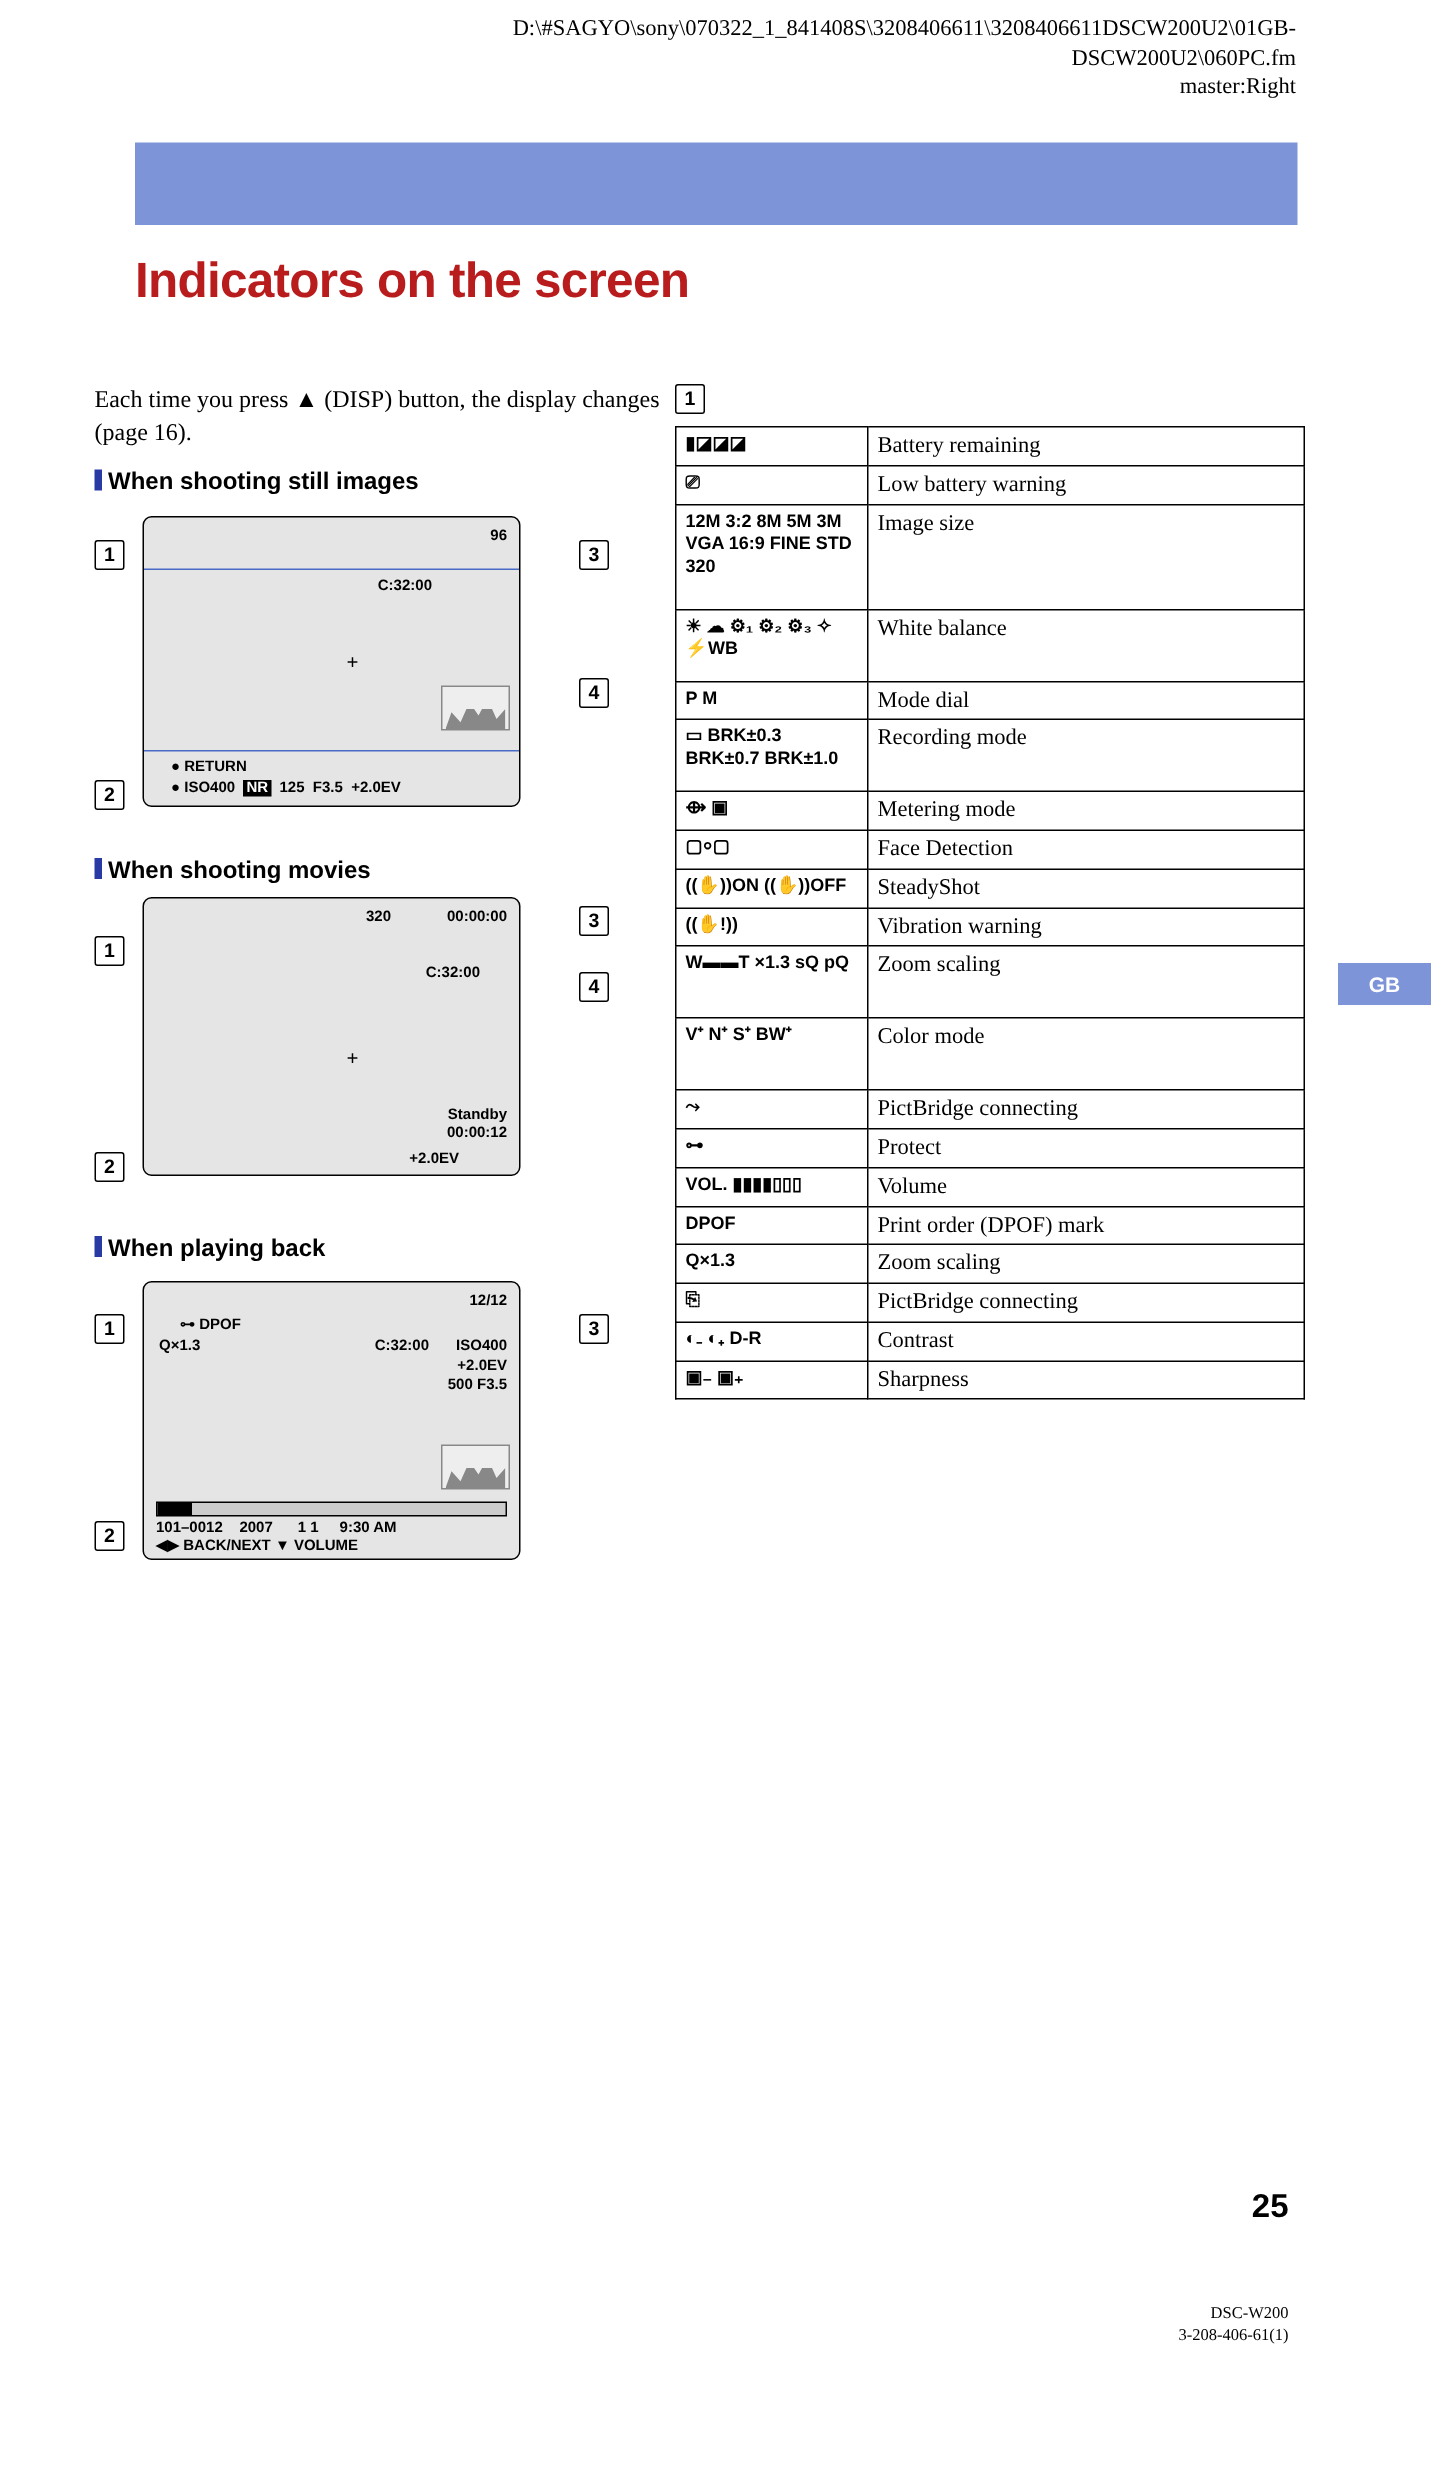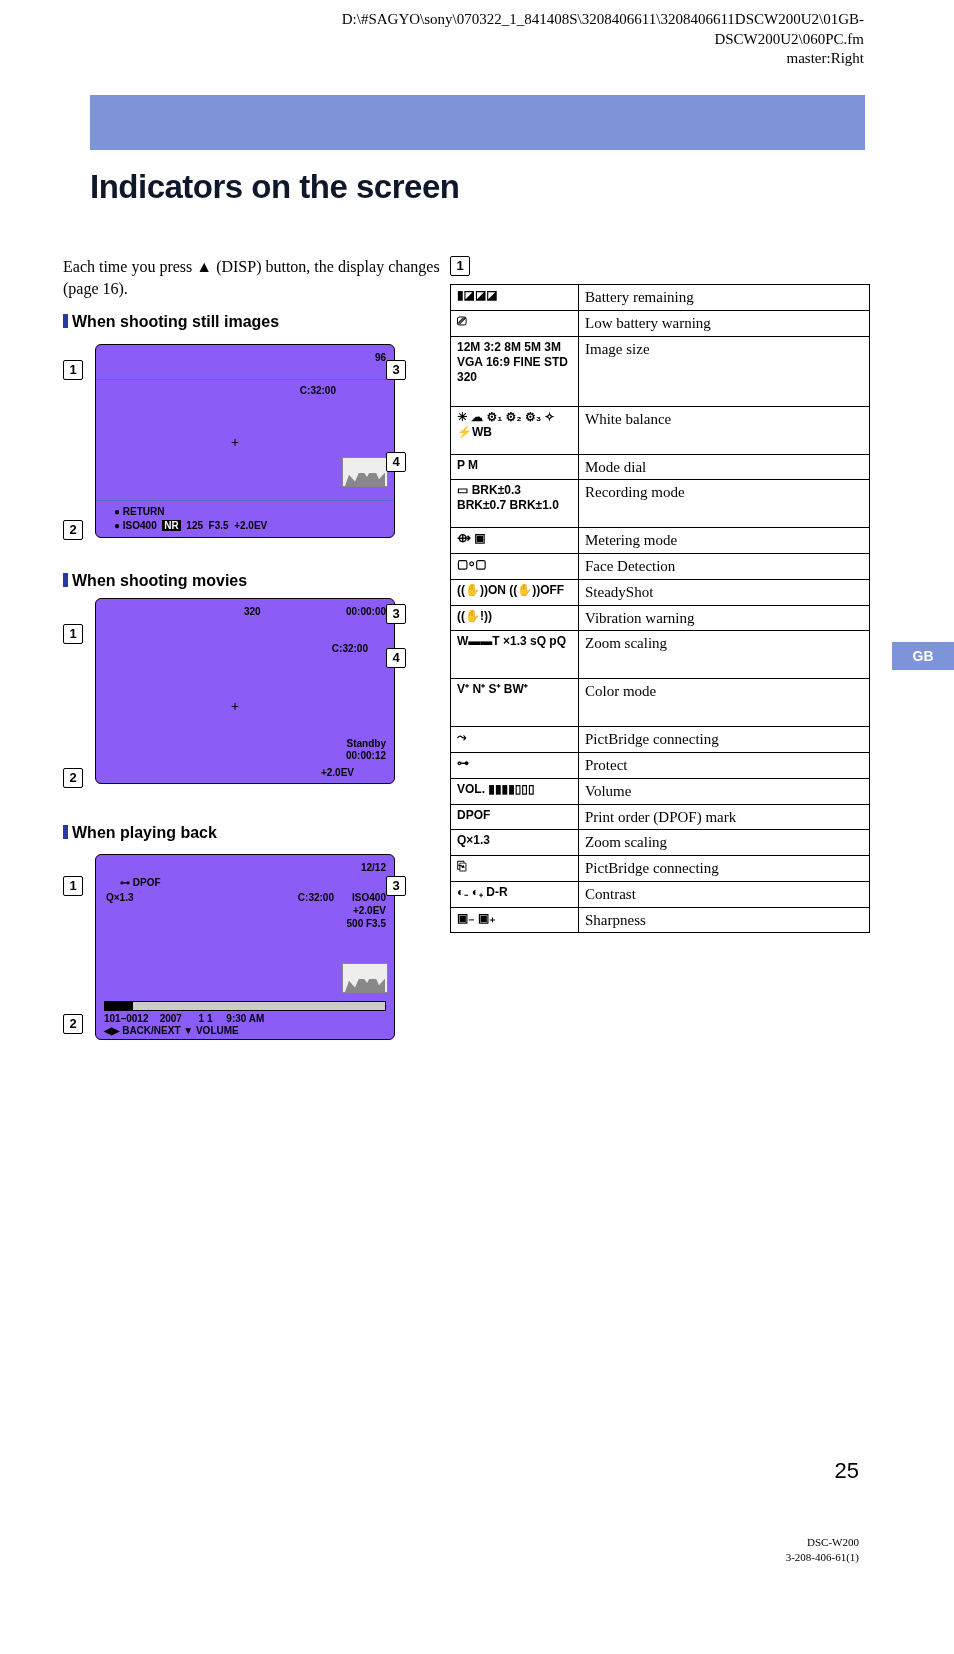--- a/index.html
+++ b/index.html
@@ -29,21 +29,21 @@
     height: 55px;
     background: #7d94d8;
   }
   .page-title {
     position: absolute;
     top: 168px;
     left: 90px;
     font-family: Arial, Helvetica, sans-serif;
     font-weight: 900;
     font-size: 33px;
-    color: #0f172a;
+    color: #b91c1c;
     letter-spacing: -0.5px;
   }
   .intro {
     position: absolute;
     top: 256px;
     left: 63px;
     width: 380px;
     font-size: 16px;
     line-height: 1.35;
   }
@@ -61,24 +61,24 @@
     margin-right: 4px;
     vertical-align: -1px;
   }
   .sec1 { position: absolute; top: 313px; left: 63px; }
   .sec2 { position: absolute; top: 572px; left: 63px; }
   .sec3 { position: absolute; top: 824px; left: 63px; }
 
   .diagram {
     position: absolute;
     left: 95px;
-    width: 300px;
+    width: 252px;
     border: 1px solid #000;
     border-radius: 6px;
-    background: #8b5cf6;
+    background: #e5e5e5;
   }
   .dia1 { top: 344px; height: 194px; }
   .dia2 { top: 598px; height: 186px; }
   .dia3 { top: 854px; height: 186px; }
 
   .callout {
     position: absolute;
     width: 20px;
     height: 20px;
     border: 1px solid #000;
@@ -138,21 +138,21 @@
     font-weight: bold;
     font-size: 14px;
     text-align: center;
     line-height: 28px;
   }
   .page-num {
     position: absolute;
     bottom: 170px;
     right: 95px;
     font-family: Arial, sans-serif;
-    font-weight: normal;
+    font-weight: bold;
     font-size: 22px;
   }
   .footer {
     position: absolute;
     bottom: 90px;
     right: 95px;
     text-align: right;
     font-size: 11px;
     line-height: 1.3;
   }

